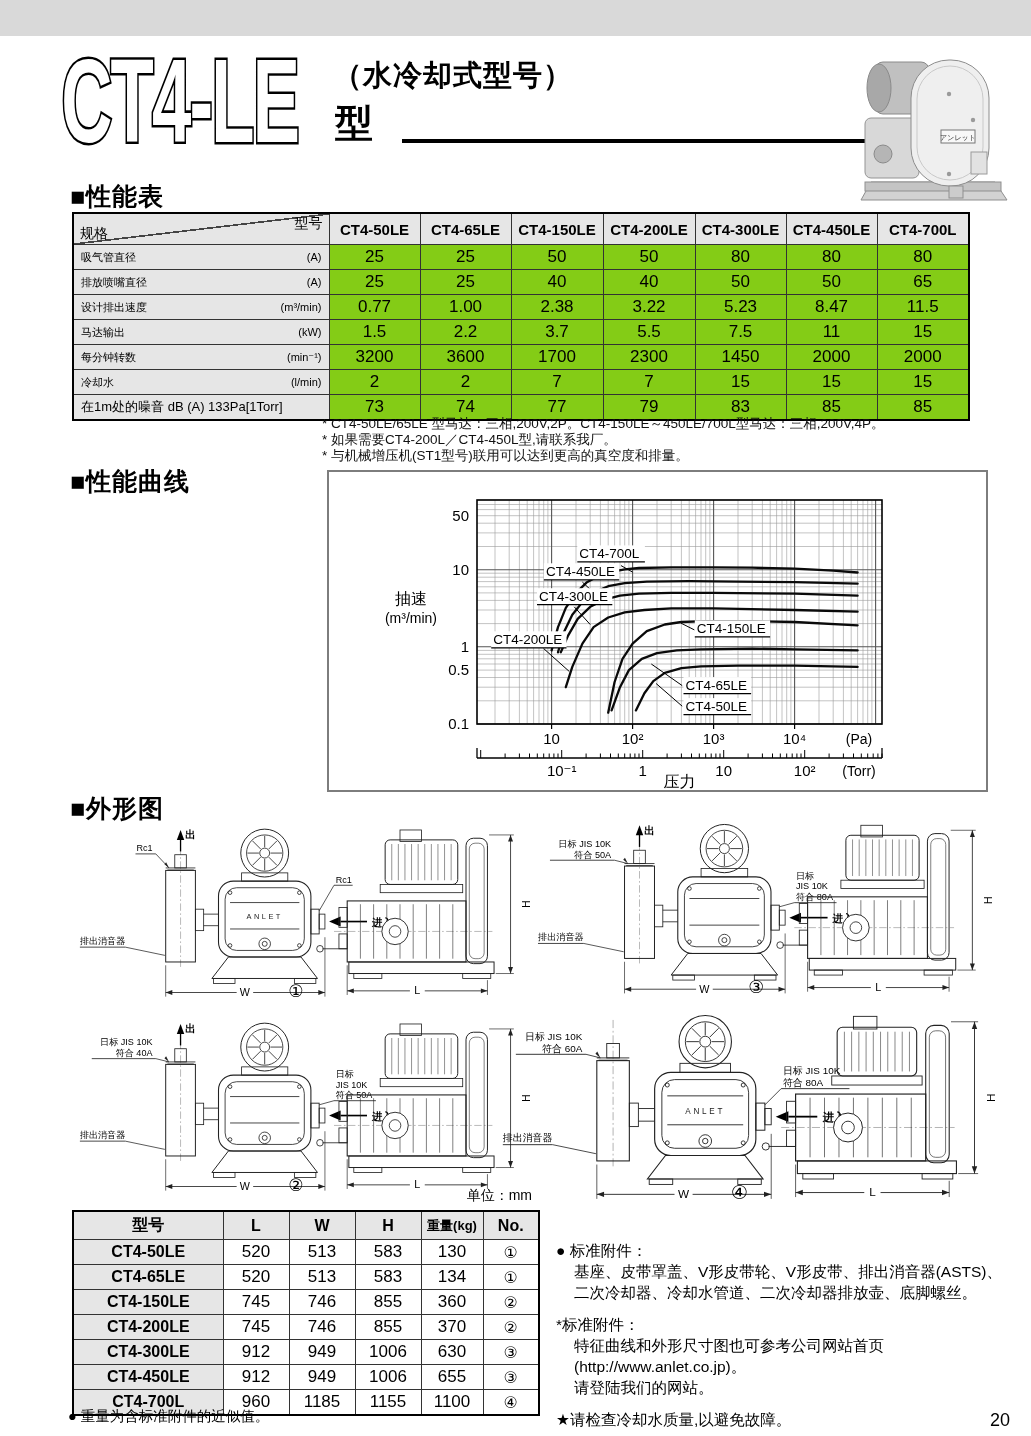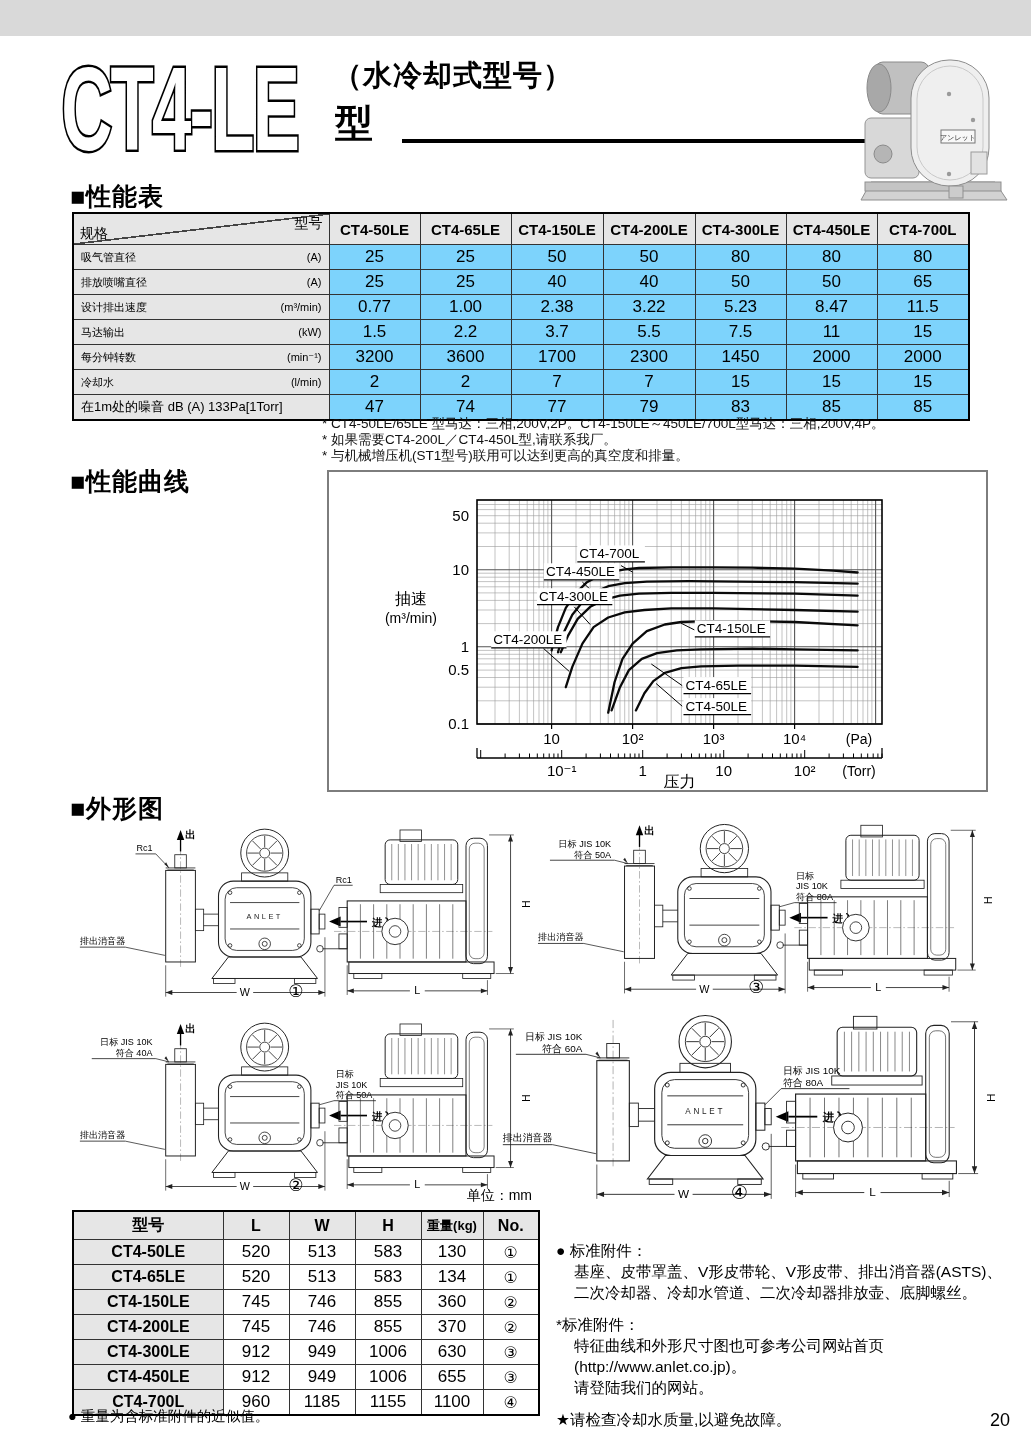--- a/index.html
+++ b/index.html
@@ -1,41 +1,41 @@
 <!DOCTYPE html>
 <html><head>
 <meta charset="utf-8">
 <style>
   html,body{margin:0;padding:0;background:#fff;}
   .page{
     position:relative;width:1031px;height:1436px;background:#fff;overflow:hidden;
     font-family:"Liberation Sans","DejaVu Sans",sans-serif;color:#000;
   }
   .topbar{position:absolute;left:0;top:0;width:1031px;height:36px;background:#d9d9d9;}
-  .logo-wrap{position:absolute;left:60px;top:40px;margin-top:8px;}
+  .logo-wrap{position:absolute;left:60px;top:40px;}
   .subtitle{position:absolute;left:333px;top:56px;font-size:29px;font-weight:bold;letter-spacing:1px;}
   .model-char{position:absolute;left:335px;top:98px;font-size:38px;font-weight:bold;}
   .title-rule{position:absolute;left:402px;top:139px;width:484px;height:4px;background:#000;}
   .photo{position:absolute;left:853px;top:34px;}
   .sec-head{position:absolute;font-size:25px;font-weight:bold;letter-spacing:1px;}
   #head-perf{left:70px;top:180px;}
   #head-curve{left:70px;top:465px;}
   #head-outline{left:70px;top:792px;}
   
   .perf-table{position:absolute;left:72px;top:212px;border-collapse:collapse;table-layout:fixed;}
   .perf-table td,.perf-table th{border:1px solid #333;padding:0;vertical-align:middle;}
   .perf-table{border:2px solid #000;}
   .perf-table .hd{background:#e6e6e6;font-weight:bold;font-size:15px;text-align:center;height:27px;}
   .perf-table .corner{position:relative;background:#e6e6e6;
      background-image:linear-gradient(to bottom right,rgba(0,0,0,0) calc(50% - 0.8px),#444 calc(50% - 0.8px),#444 calc(50% + 0.8px),rgba(0,0,0,0) calc(50% + 0.8px));}
   .perf-table .corner .tr{position:absolute;top:1px;right:6px;font-size:14px;font-weight:normal;}
   .perf-table .corner .bl{position:absolute;bottom:1px;left:6px;font-size:14px;font-weight:normal;}
   .perf-table .lab{background:#e6e6e6;height:24px;}
   .rowlab{display:flex;justify-content:space-between;align-items:center;padding:0 7px;font-size:11px;}
-  .perf-table .val{text-align:center;font-size:17px;background:#7dd3fc;}
+  .perf-table .val{text-align:center;font-size:17px;background:#84cc16;}
   .notes{position:absolute;left:322px;top:416px;font-size:13.5px;line-height:16px;color:#111;}
   
   .chartbox{position:absolute;left:327px;top:470px;width:657px;height:318px;border:2px solid #7d7d7d;background:#fff;}
   
   .unit-note{position:absolute;left:437px;top:1187px;width:95px;text-align:right;font-size:14px;}
   
   .dim-table{position:absolute;left:72px;top:1210px;border-collapse:collapse;table-layout:fixed;border:2px solid #000;}
   .dim-table td{border:1px solid #333;text-align:center;padding:0;}
   .dim-table .hd{background:#e6e6e6;font-size:16px;font-weight:bold;height:27px;}
   .dim-table .hd.small{font-size:13px;}
@@ -203,21 +203,21 @@
           <td class="val">15</td>
           <td class="val">15</td>
         </tr>
         <tr>
           <td class="lab">
               <div class="rowlab" style="font-size:13px">
               <span>在1m处的噪音 dB (A) 133Pa[1Torr]</span>
               <span></span>
             </div>
           </td>
-          <td class="val">47</td>
+          <td class="val">73</td>
           <td class="val">74</td>
           <td class="val">77</td>
           <td class="val">79</td>
           <td class="val">83</td>
           <td class="val">85</td>
           <td class="val">85</td>
         </tr>
       </tbody>
     </table>
   <div class="notes" id="perf-notes">

